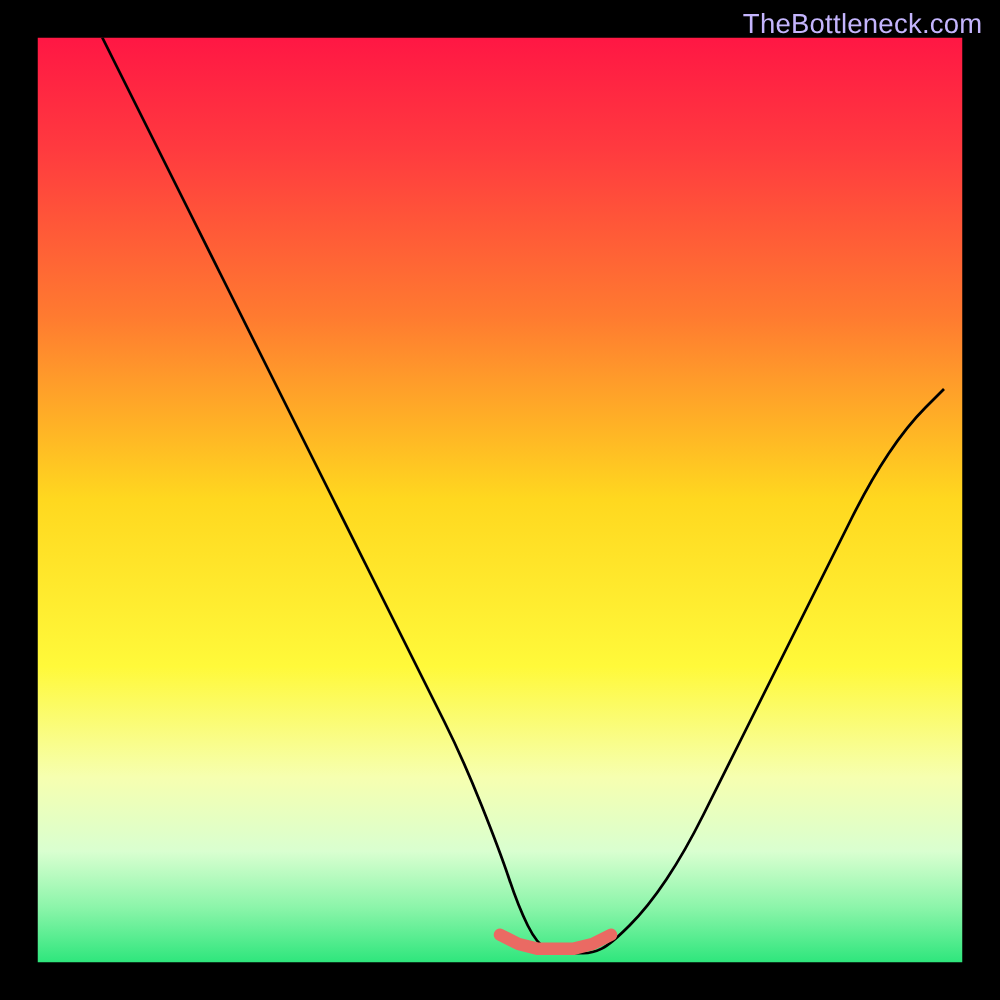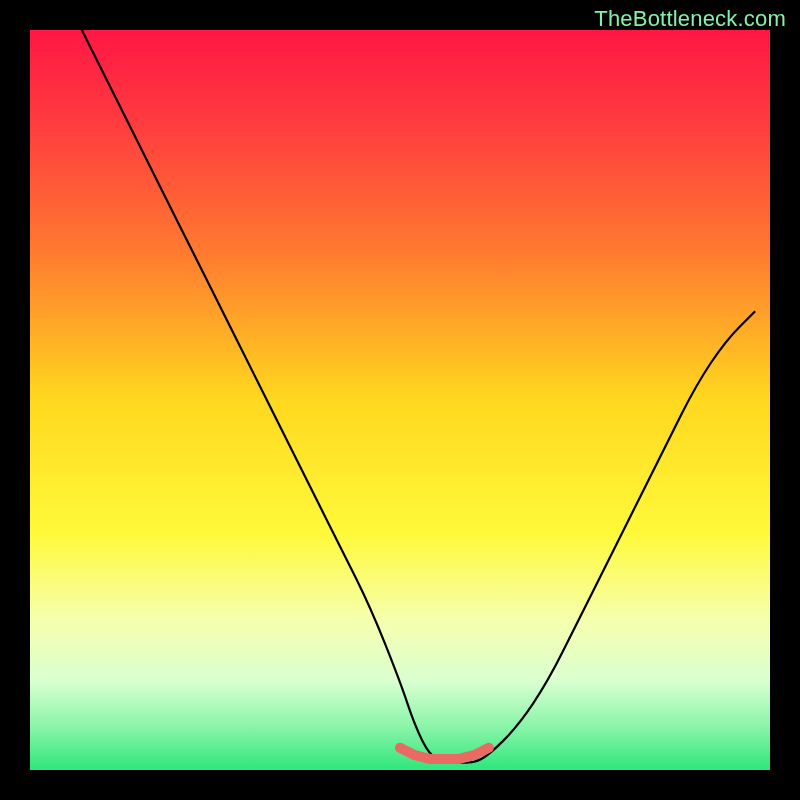--- a/index.html
+++ b/index.html
@@ -14,21 +14,21 @@
   .frame {
     position: relative;
     width: 800px;
     height: 800px;
     background: #000;
   }
   .watermark {
     position: absolute;
     top: 6px;
     right: 14px;
-    color: #86efac;
+    color: #c4b5fd;
     font-size: 22px;
     font-weight: 500;
     z-index: 10;
     letter-spacing: 0.2px;
     margin-left: 20px;
   }
   .plot-wrap {
     position: absolute;
     left: 30px;
     top: 30px;

